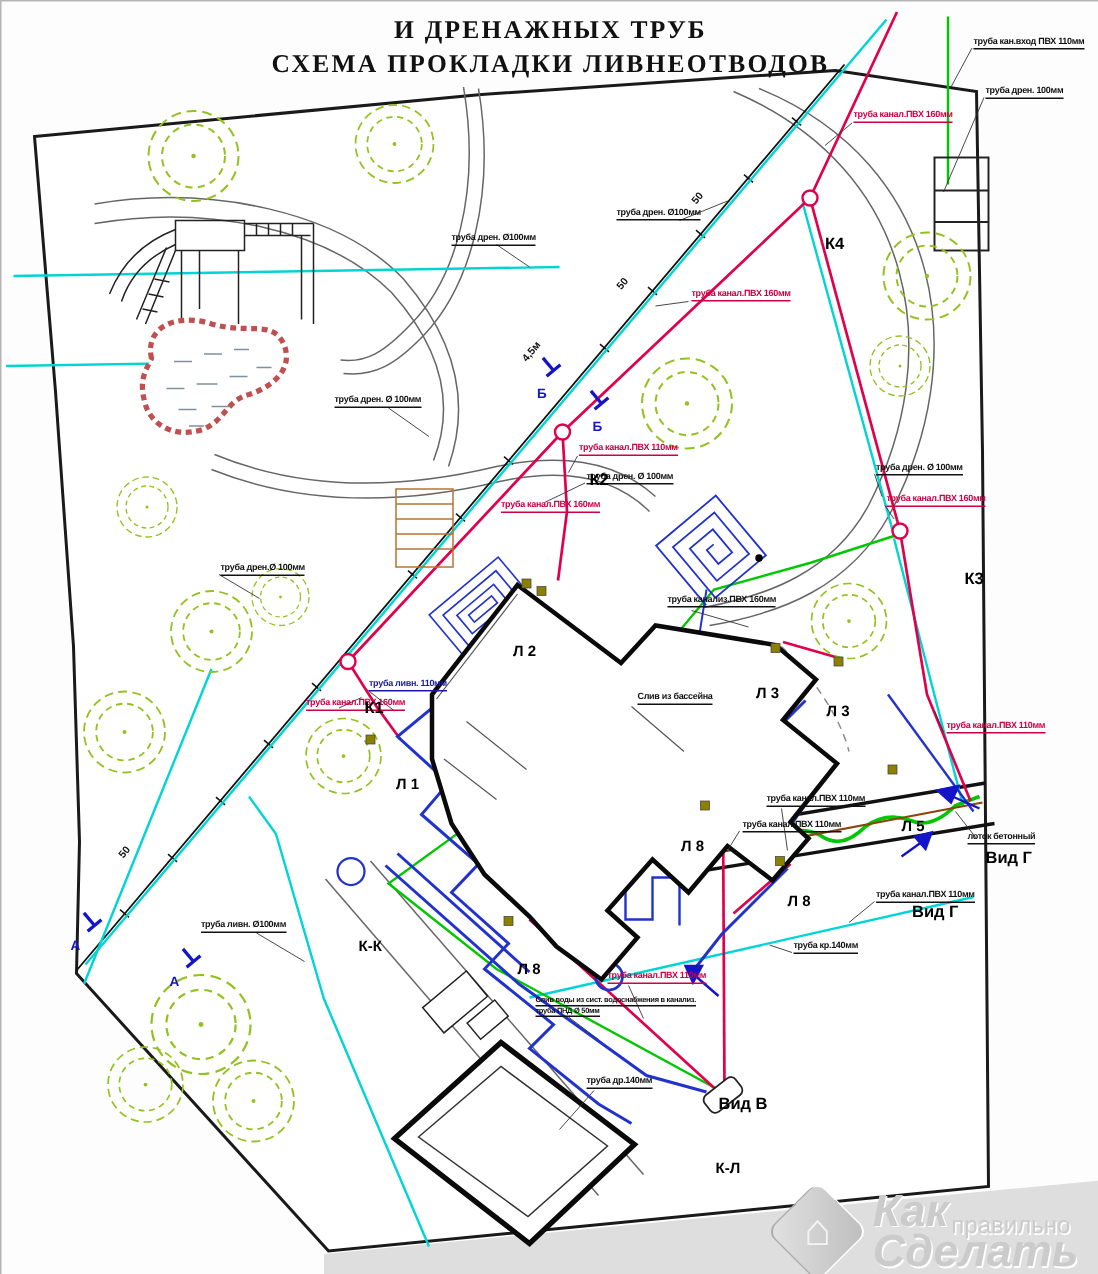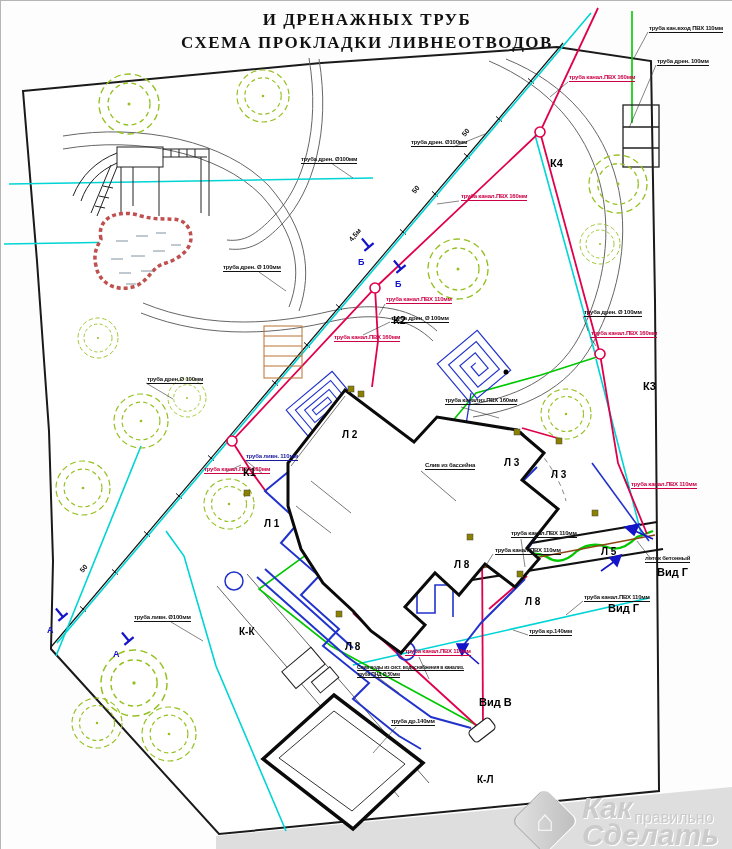--- a/index.html
+++ b/index.html
@@ -332,21 +332,21 @@
 <div class="node l" style="left:600px;top:508px">Л 5</div>
 <div class="node l" style="left:524px;top:558px">Л 8</div>
 <div class="node l" style="left:453px;top:521px">Л 8</div>
 <div class="node l" style="left:344px;top:603px">Л 8</div>
 
 <div class="node l" style="left:238px;top:588px">К-К</div>
 <div class="node l" style="left:476px;top:736px">К-Л</div>
 
 <div class="node view" style="left:656px;top:528px">Вид Г</div>
 <div class="node view" style="left:607px;top:564px">Вид Г</div>
-<div class="node view" style="left:478px;top:658px">Вид В</div>
+<div class="node view" style="left:478px;top:692px">Вид В</div>
 
 <div class="flag-letter" style="left:357px;top:256px">Б</div>
 <div class="flag-letter" style="left:394px;top:278px">Б</div>
 <div class="flag-letter" style="left:46px;top:624px">А</div>
 <div class="flag-letter" style="left:112px;top:648px">А</div>
 
 <div class="dim" style="left:462px;top:131px">50</div>
 <div class="dim" style="left:412px;top:188px">50</div>
 <div class="dim" style="left:80px;top:567px">50</div>
 <div class="dim" style="left:349px;top:236px">4,5м</div>

